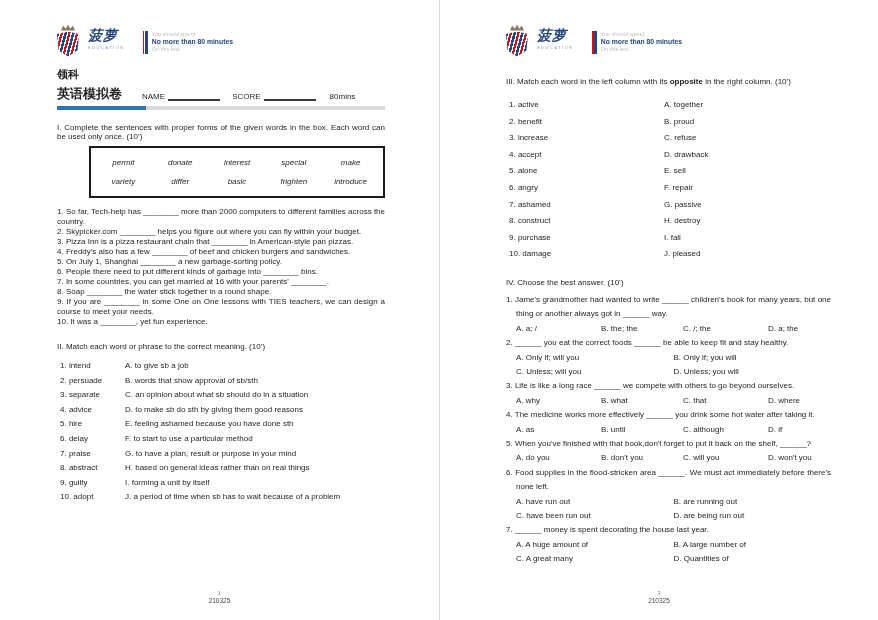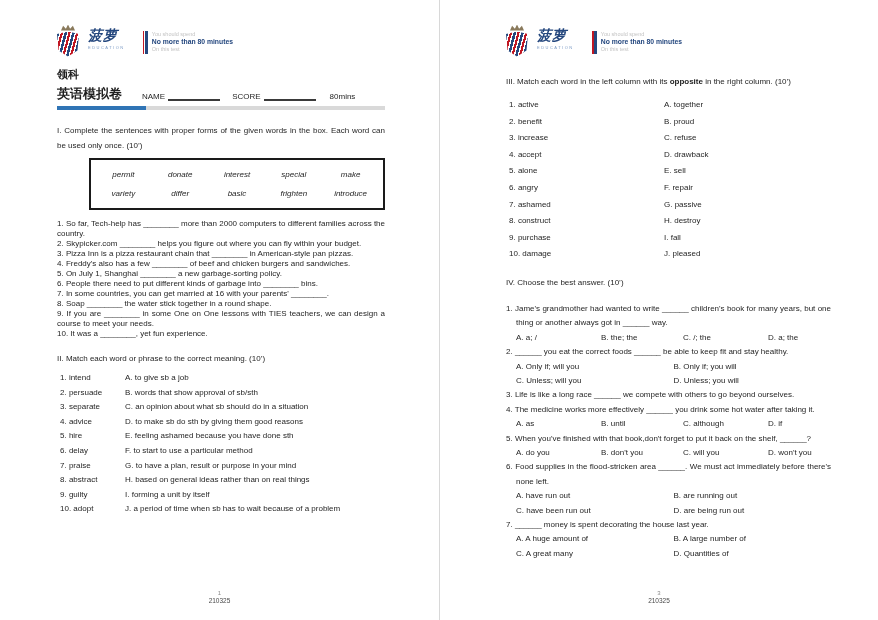--- a/index.html
+++ b/index.html
@@ -34,40 +34,40 @@
   .paper-title { font-size:13px; font-weight:bold; line-height:15px; }
   .blank-line { display:inline-block; width:52px; border-bottom:2px solid #3a3a3a; height:8px; margin-left:3px; }
   .fld { margin-left:20px; display:flex; align-items:flex-end; }
   .fld + .fld { margin-left:12px; }
   .duration { margin-left:14px; }
   .part-title { margin-top:18px; font-size:8.5px; font-weight:bold; }
   .part-bar { margin-top:5px; height:4px; background:#d9d9d9; }
   .part-bar-fill { height:4px; width:27%; background:#2f74b5; }
 
   
-  .intro { margin-top:13px; font-size:8px; line-height:15px; text-align:justify; }
+  .intro { margin-top:13px; font-size:8px; line-height:9px; text-align:justify; }
   .word-box { margin-top:5px; border:2px solid #1a1a1a; display:grid; grid-template-columns:repeat(5,1fr);
     padding:5px 4px;margin-left:32px; }
   .word-box span { font-size:8px; font-style:italic; text-align:center; line-height:19px; }
   .sentences { margin-top:9px; }
   .sentence { font-size:8px; line-height:10px; text-align:justify; }
 
   
   .sec-title { margin-top:13px; font-size:8px; line-height:14px; }
   .match { margin-top:5px; }
   .match-row { display:grid; font-size:8px; }
   .match-2col .match-row { grid-template-columns:68px auto; line-height:14.6px; }
   .match-3col .match-row { grid-template-columns:158px auto; line-height:16.6px; }
   .match-left { padding-left:3px; }
 
   
   .sec3-title { margin-top:16px; }
   .sec3-title b { font-weight:bold; }
   .match-3col { margin-top:8px; }
-  .questions { margin-top:12px; }
+  .questions { margin-top:3px; }
   .q-text { font-size:8px; line-height:14.4px; text-align:justify; padding-left:10px; text-indent:-10px; }
   .opts { display:grid; padding-left:10px; font-size:8px; line-height:14.4px; }
   .opts.cols4 { grid-template-columns:27% 26% 27% 20%; }
   .opts.cols2 { grid-template-columns:50% 50%; }
 
   
   .footer { position:absolute; bottom:15px; left:0; width:100%; text-align:center; }
   .page-num { font-size:6px; line-height:7px; color:#8a8a8a; }
   .doc-code { font-size:6.5px; line-height:8px; color:#4a4a4a; }
 </style>
@@ -305,20 +305,26 @@
           <div class="opts cols2">
             <span>A. Only if; will you</span>
             <span>B. Only if; you will</span>
             <span>C. Unless; will you</span>
             <span>D. Unless; you will</span>
           </div>
         </div>
 
         <div class="question">
           <div class="q-text">3. Life is like a long race ______ we compete with others to go beyond ourselves.</div>
+          <div class="opts cols4">
+            <span>A. why</span>
+            <span>B. what</span>
+            <span>C. that</span>
+            <span>D. where</span>
+          </div>
         </div>
 
         <div class="question">
           <div class="q-text">4. The medicine works more effectively ______ you drink some hot water after taking it.</div>
           <div class="opts cols4">
             <span>A. as</span>
             <span>B. until</span>
             <span>C. although</span>
             <span>D. if</span>
           </div>

